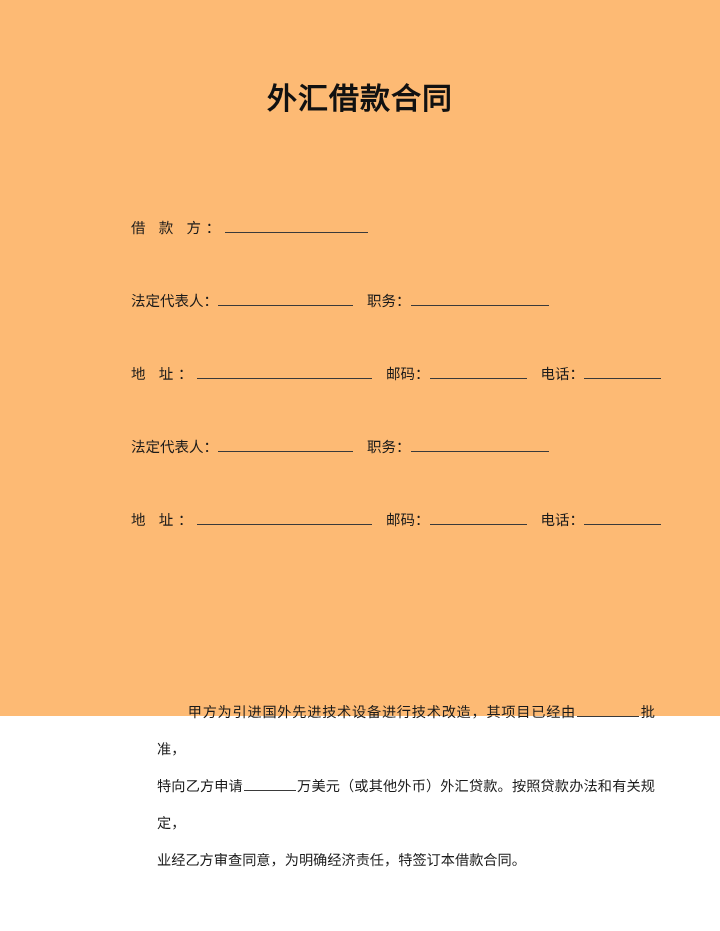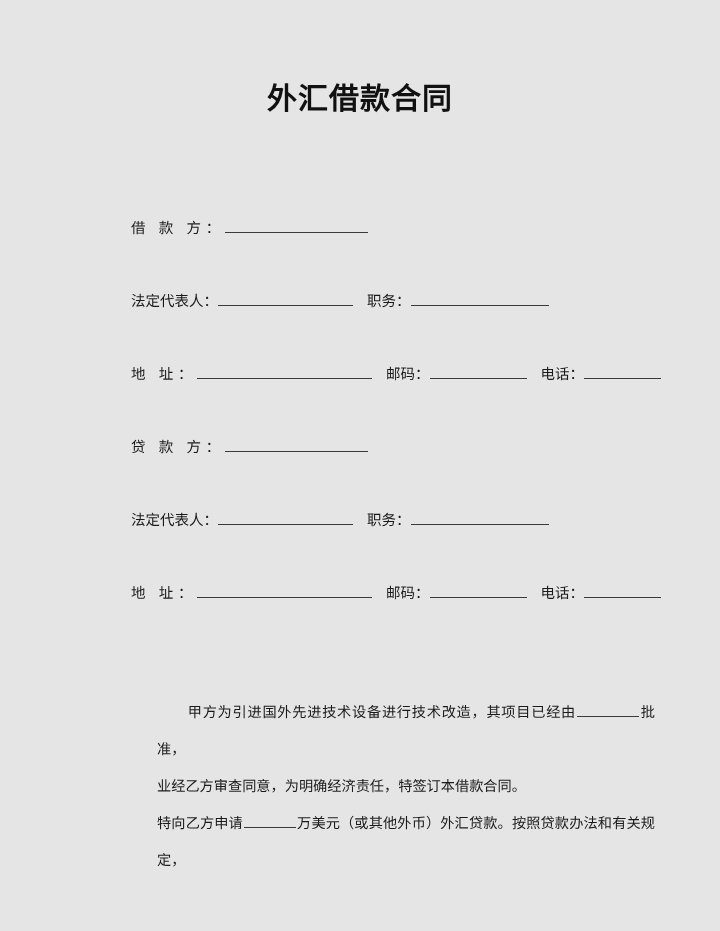--- a/index.html
+++ b/index.html
@@ -12,22 +12,22 @@
     width: 720px;
     height: 931px;
     font-family: "Liberation Sans", "DejaVu Sans", sans-serif;
     color: #000000;
     position: relative;
     overflow: hidden;
   }
 
   .page {
     width: 720px;
-    height: 931px;
-    background: #e5e5e5;
+    height: 716px;
+    background: #fdba74;
     position: relative;
     box-sizing: border-box;
   }
 
   
   .doc-title {
     position: absolute;
     top: 79px;
     left: 0;
     width: 720px;
@@ -153,26 +153,20 @@
         <span class="blank-line w-addr"></span>
         <span class="gap-md"></span>
         <span class="field-label">邮码：</span>
         <span class="blank-line w-zip"></span>
         <span class="gap-md"></span>
         <span class="field-label">电话：</span>
         <span class="blank-line w-phone"></span>
       </div>
     </div>
 
-    <div class="form-row">
-      <div class="fields">
-        <span class="field-label spaced">贷 款 方：</span>
-        <span class="blank-line w-party"></span>
-      </div>
-    </div>
 
     <div class="form-row">
       <div class="fields">
         <span class="field-label">法定代表人：</span>
         <span class="blank-line w-rep"></span>
         <span class="gap-md"></span>
         <span class="field-label">职务：</span>
         <span class="blank-line w-title"></span>
       </div>
     </div>
@@ -187,17 +181,17 @@
         <span class="gap-md"></span>
         <span class="field-label">电话：</span>
         <span class="blank-line w-phone"></span>
       </div>
     </div>
 
   </div>
 
   <div class="body-para">
     <p><span class="indent"></span><span>甲方为引进国外先进技术设备进行技术改造，其项目已经由</span><span class="inline-blank ib-approve"></span><span>批准，</span></p>
+    <p><span>特向乙方申请</span><span class="inline-blank ib-amount"></span><span>万美元（或其他外币）外汇贷款。按照贷款办法和有关规定，</span></p>
     <p><span>业经乙方审查同意，为明确经济责任，特签订本借款合同。</span></p>
-    <p><span>特向乙方申请</span><span class="inline-blank ib-amount"></span><span>万美元（或其他外币）外汇贷款。按照贷款办法和有关规定，</span></p>
   </div>
 
 </div>
 
 </body></html>

